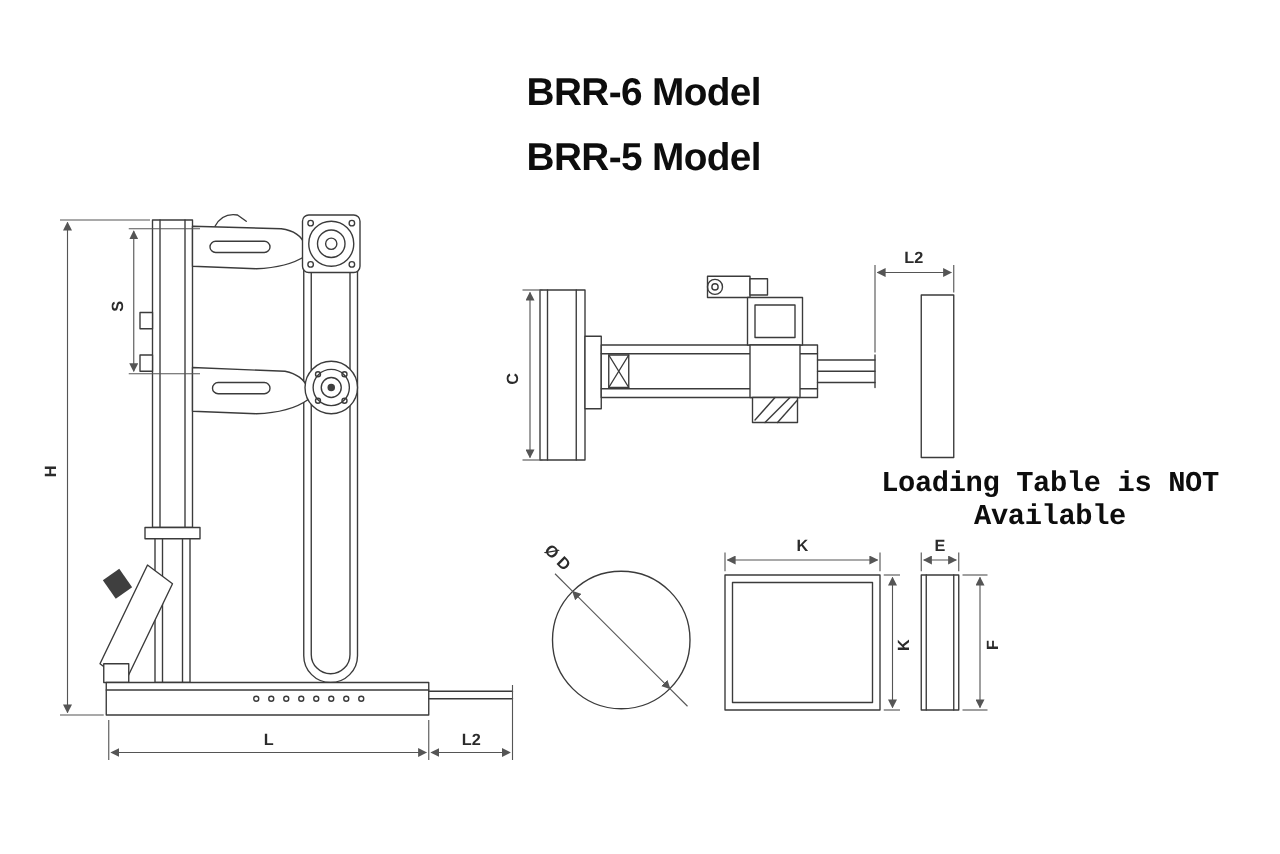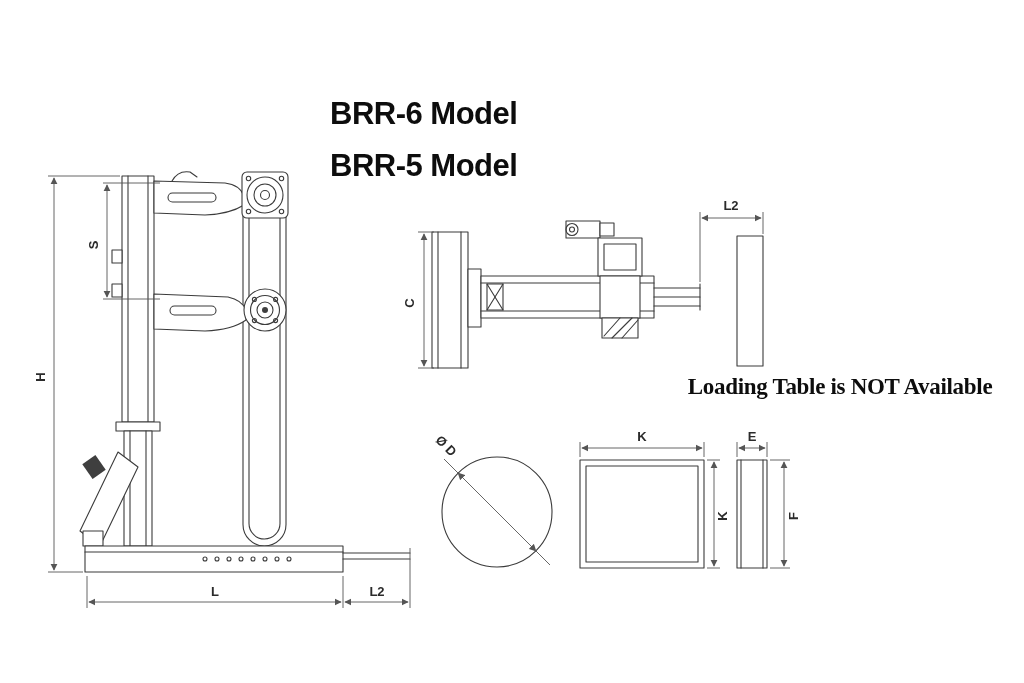--- a/index.html
+++ b/index.html
@@ -1,23 +1,23 @@
 <!DOCTYPE html>
 <html><head>
 <meta charset="utf-8">
 <style>
   * { margin:0; padding:0; box-sizing:border-box; }
   body { background:#ffffff; font-family:"Liberation Sans", sans-serif; }
   .page { position:relative; width:1024px; height:683px; background:#ffffff; overflow:hidden; }
-  .title-block { position:absolute; left:330px; top:48px; width:370px; text-align:left;
+  .title-block { position:absolute; left:330px; top:48px; width:370px; text-align:center;
                  font-weight:700; font-size:31px; letter-spacing:-0.5px; color:#0d0d0d; line-height:52px;
-                 font-family:"Liberation Sans", sans-serif;margin-top:40px; }
+                 font-family:"Liberation Sans", sans-serif; }
   .note-block { position:absolute; left:656px; top:374px; width:368px; text-align:center;
                 font-weight:700; font-size:23px; color:#0d0d0d; letter-spacing:-0.3px;
-                font-family:Liberation Serif, serif; }
+                font-family:Liberation Mono, monospace; }
   svg.art { position:absolute; left:0; top:0; }
   .dl   { stroke:#3b3b3b; stroke-width:1.1; fill:none; stroke-linejoin:round; stroke-linecap:round; }
   .fw   { fill:#ffffff; }
   .dk   { fill:#3f3f3f; stroke:none; }
   .dim  { stroke:#555555; stroke-width:0.9; fill:none; }
   .dimtxt { font-family:"Liberation Sans", sans-serif; font-size:13px; font-weight:600; fill:#2b2b2b; }
 </style>
 </head>
 <body>
 

